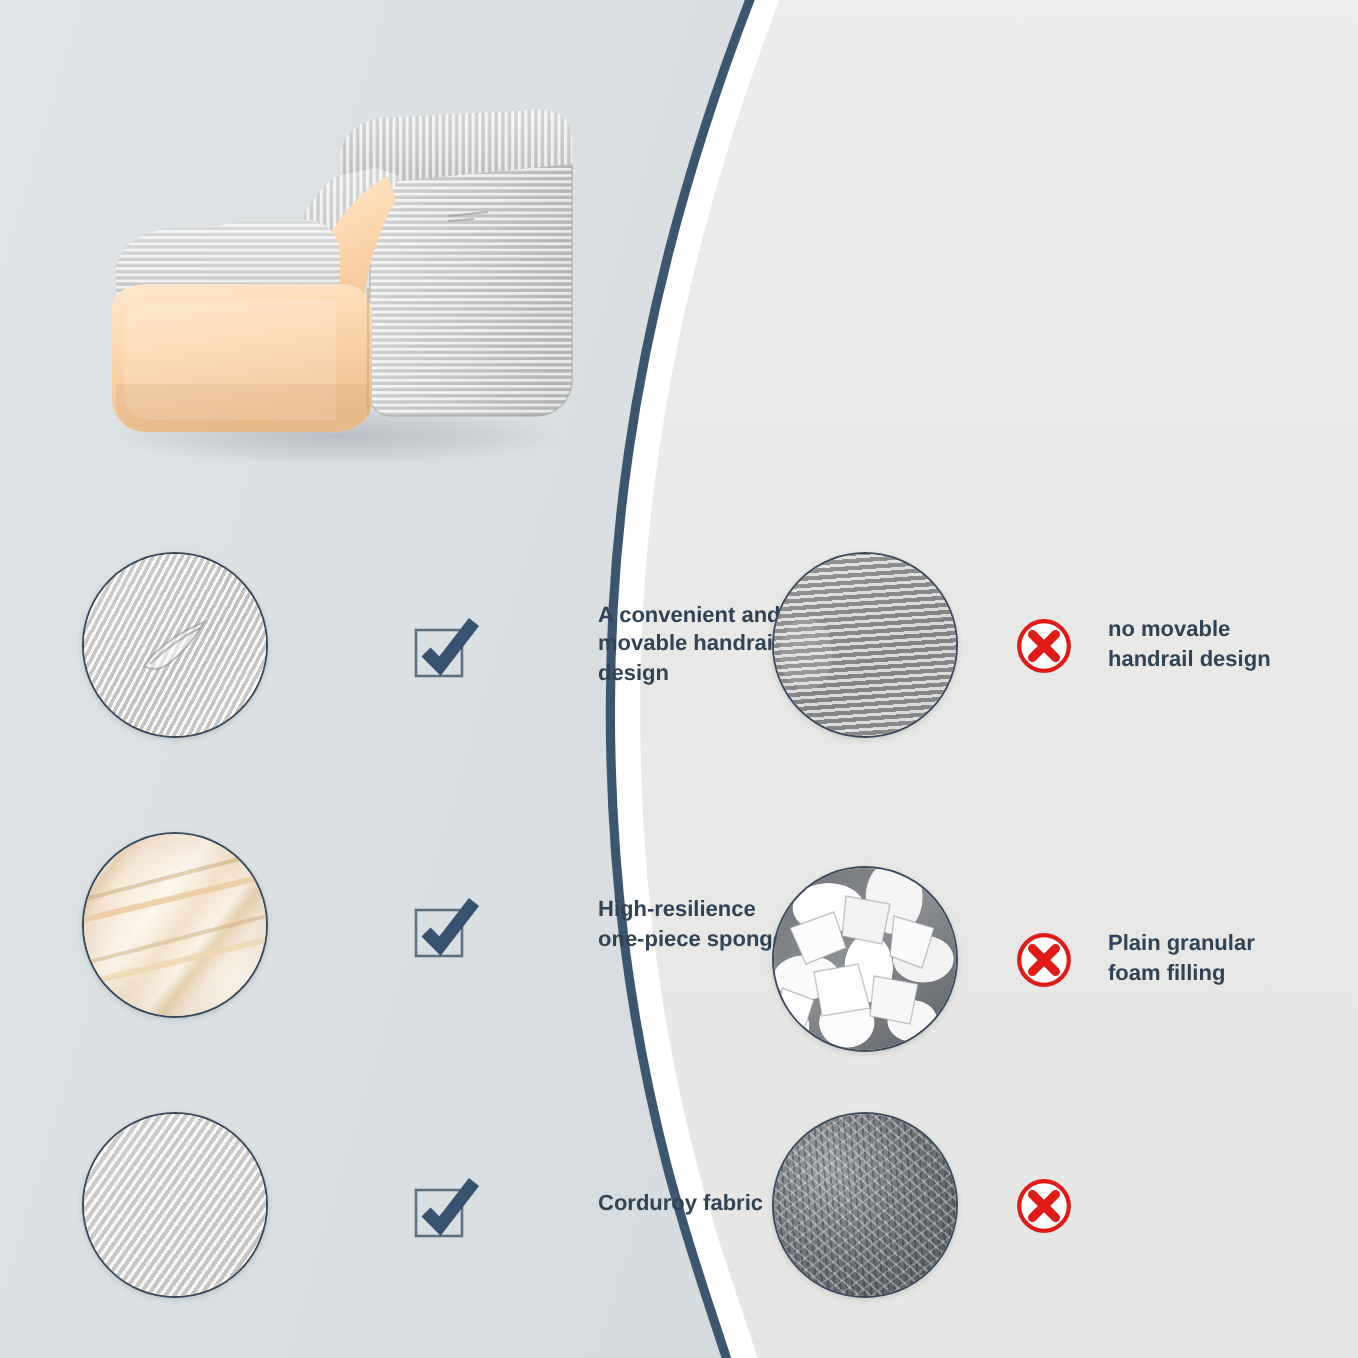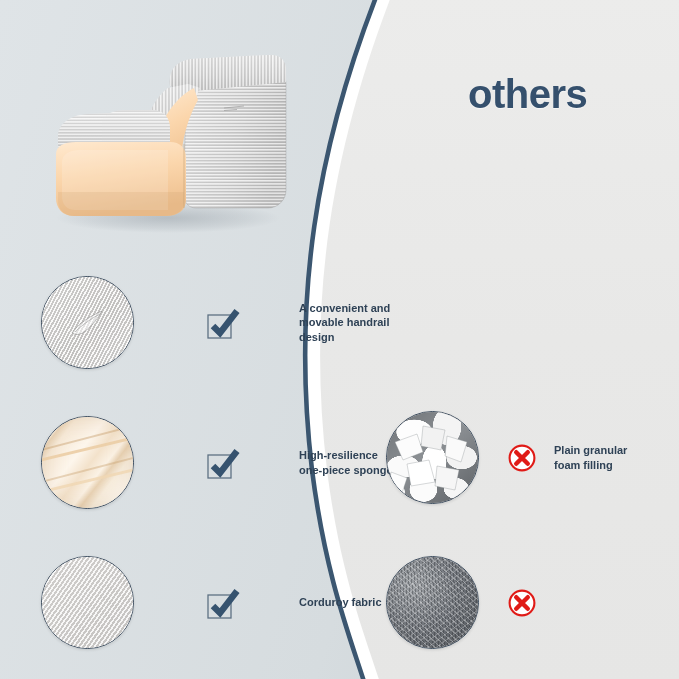--- a/index.html
+++ b/index.html
@@ -56,21 +56,21 @@
 
   
   .right-row{left:386px;}
   .right-row .mark{width:30px;height:30px;margin-left:28px;}
   .right-row .label{margin-left:17px;}
 
   #row-l1{top:276px;}
   #row-l2{top:416px;}
   #row-l3{top:556px;}
   #row-r1{top:276px;}
-  #row-r2{top:411px;justify-content:center;}
+  #row-r2{top:433px;justify-content:center;}
   #row-r3{top:556px;}
 
   
   .tex-corduroy-light{
     background:
       repeating-linear-gradient(118deg,
         rgba(255,255,255,.85) 0px, rgba(255,255,255,.85) 1.4px,
         rgba(150,150,150,.30) 1.4px, rgba(150,150,150,.30) 3.2px),
       linear-gradient(135deg,#e7e6e4 0%,#d5d3d1 55%,#e3e2e0 100%);
   }
@@ -242,21 +242,20 @@
 
     <path d="M44 140 C44 132 52 128 62 128 L150 128 L150 188 L58 188
              C48 188 44 182 44 174 Z" fill="rgba(255,255,255,.16)"></path>
 
     <path d="M40 170 L166 170 L166 180 C166 189 158 194 147 194 L57 194
              C45 194 40 187 40 178 Z" fill="rgba(205,160,110,.20)"></path>
 
     <path d="M166 122 L166 186" stroke="rgba(190,155,110,.45)" stroke-width="1.2" fill="none"></path>
   </svg>
 
-  <div id="others-title">others</div>
 
   <div class="row left-row" id="row-l1">
     <div class="thumb">
       <div class="tex tex-corduroy-light"></div>
       <svg width="91" height="91" viewBox="0 0 91 91" style="position:absolute;inset:0;">
         <path d="M30 56 C36 47 48 39 60 34 C56 41 50 49 42 55 C38 58 33 58 30 56 Z" fill="rgba(255,255,255,.55)" stroke="rgba(130,130,130,.5)" stroke-width="1"></path>
         <path d="M33 55 C40 48 50 41 58 37" stroke="rgba(120,120,120,.45)" stroke-width="1" fill="none"></path>
       </svg>
     </div>
     <div class="mark">
@@ -296,20 +295,36 @@
     </div>
     <div class="mark">
       <svg width="36" height="36" viewBox="0 0 36 36">
         <rect x="3" y="10" width="23" height="23" fill="none" stroke="#5e7183" stroke-width="1.3"></rect>
         <path d="M8 21 L15 28 L32 6" fill="none" stroke="#36536f" stroke-width="6.4" stroke-linecap="butt" stroke-linejoin="miter"></path>
       </svg>
     </div>
     <div class="label">Corduroy fabric</div>
   </div>
 
+  <div class="row right-row" id="row-r1">
+    <div class="thumb">
+      <div class="tex tex-corduroy-grey"></div>
+      <svg width="91" height="91" viewBox="0 0 91 91" style="position:absolute;inset:0;">
+        <ellipse cx="16" cy="50" rx="13" ry="18" fill="rgba(255,255,255,.14)"></ellipse>
+      </svg>
+    </div>
+    <div class="mark">
+      <svg width="30" height="30" viewBox="0 0 30 30">
+        <circle cx="15" cy="15" r="12.4" fill="#fff" stroke="#e01b17" stroke-width="2.1"></circle>
+        <path d="M9.2 9.2 L20.8 20.8 M20.8 9.2 L9.2 20.8" stroke="#e01b17" stroke-width="4.4" stroke-linecap="round"></path>
+      </svg>
+    </div>
+    <div class="label">no movable
+handrail design</div>
+  </div>
 
   <div class="row right-row" id="row-r2">
     <div class="thumb">
       <div class="tex tex-foamchunks"></div>
       <svg width="91" height="91" viewBox="0 0 91 91" style="position:absolute;inset:0;">
         <polygon points="8,30 30,22 36,40 16,48" fill="#fcfcfc" stroke="rgba(140,145,150,.5)" stroke-width=".7"></polygon>
         <polygon points="36,14 58,18 54,38 34,34" fill="#f2f2f2" stroke="rgba(140,145,150,.5)" stroke-width=".7"></polygon>
         <polygon points="60,24 80,30 74,50 58,44" fill="#fafafa" stroke="rgba(140,145,150,.5)" stroke-width=".7"></polygon>
         <polygon points="20,52 42,48 48,70 24,74" fill="#ffffff" stroke="rgba(140,145,150,.5)" stroke-width=".7"></polygon>
         <polygon points="50,54 72,58 68,78 48,74" fill="#f6f6f6" stroke="rgba(140,145,150,.5)" stroke-width=".7"></polygon>

